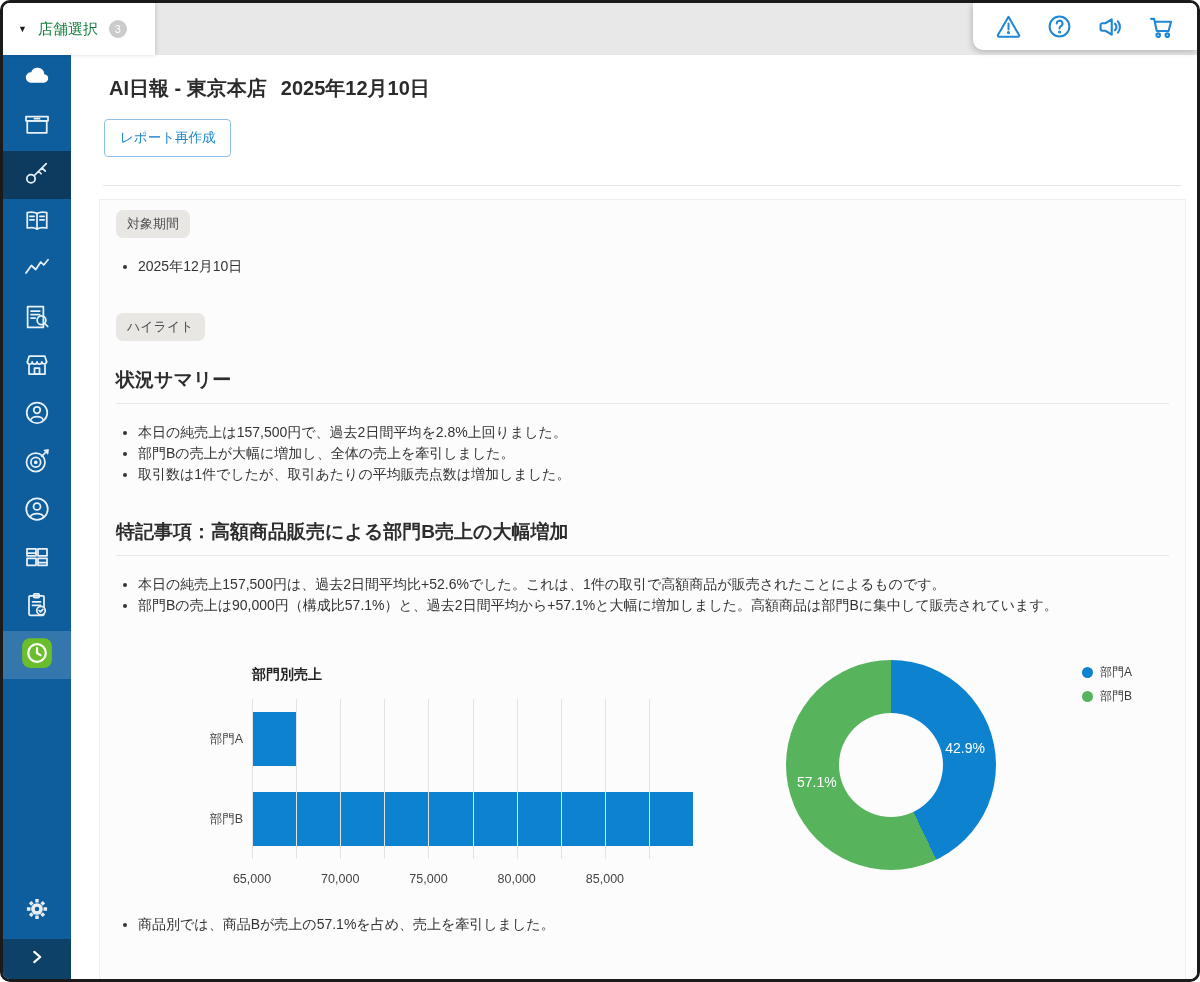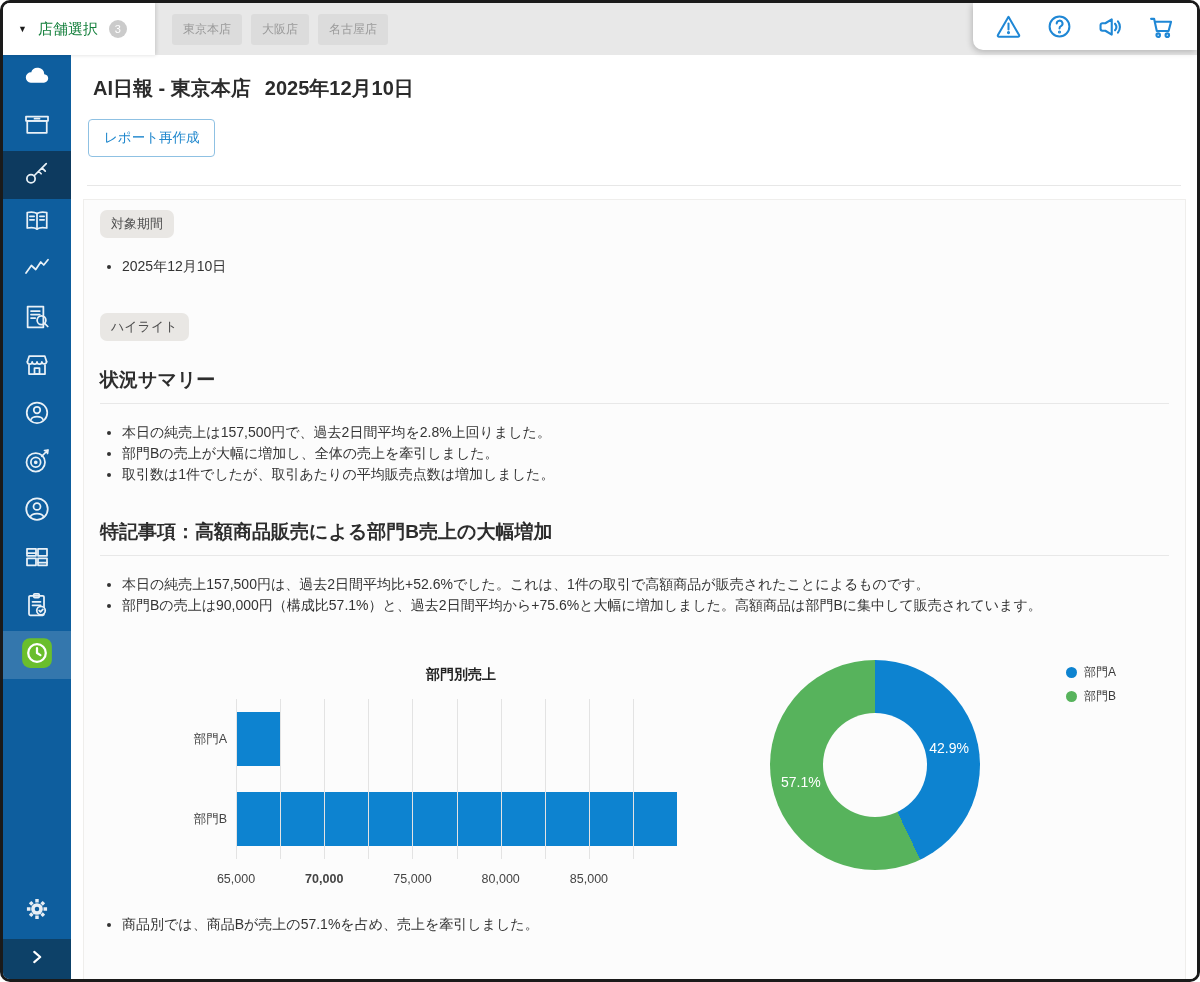--- a/index.html
+++ b/index.html
@@ -32,21 +32,21 @@
   .side-item{ width:68px; height:48px; display:flex; align-items:center; justify-content:center; cursor:pointer; }
   .side-item svg{ stroke:#e9f1f7; fill:none; stroke-width:1.4; stroke-linecap:round; stroke-linejoin:round; }
   .side-item.active{ background:#0d3a5f; }
   .side-item.highlight{ background:rgba(255,255,255,.16); }
   .side-gear{ position:absolute; bottom:48px; left:0; width:68px; height:40px;
     display:flex; align-items:center; justify-content:center; cursor:pointer; }
   .side-footer{ position:absolute; bottom:0; left:0; width:68px; height:40px; background:#0d4168;
     display:flex; align-items:center; justify-content:center; cursor:pointer; }
 
   
-  .main{ position:absolute; left:68px; top:52px; right:0; bottom:0; background:#fff; overflow:hidden; }
+  .main{ position:absolute; left:68px; top:52px; right:0; bottom:0; background:#fff; overflow:hidden;padding-left:16px; }
   .main-header{ padding:18px 16px 0; }
   .page-title{ font-size:20px; font-weight:bold; color:#2b2b2b; margin:2px 0 0 6px; }
   .title-date{ margin-left:14px; }
   .regen-btn{ margin:17px 0 0 1px; background:#fff; border:1px solid #8fc1e3; color:#1f87cd;
     font-size:13.5px; padding:9px 15px; border-radius:4px; cursor:pointer;
     font-family:"Liberation Sans","DejaVu Sans",sans-serif; }
   .divider{ height:1px; background:#e7e7e7; margin-top:28px; }
 
   .report-card{ margin:13px 11px 0 12px; border:1px solid #efeeec; background:#fcfcfc;
     padding:10px 16px 60px; min-height:800px; }
@@ -54,21 +54,21 @@
     padding:5px 11px; border-radius:7px; }
   .tag.second{ margin-top:36px; }
   .report-card ul{ margin:18px 0 0; padding-left:22px; }
   .report-card li{ font-size:14px; color:#333; line-height:21px; }
   h2{ font-size:19px; color:#2d2d2d; margin-top:26px; }
   h2.second{ margin-top:34px; }
   hr{ border:none; border-top:1px solid #e8e8e8; margin:10px 0 0; }
   .closing-list{ margin-top:26px !important; }
 
   
-  .charts-row{ display:flex; align-items:flex-start; margin-top:50px; margin-left:38px;text-align:center; }
+  .charts-row{ display:flex; align-items:flex-start; margin-top:50px; margin-left:38px; }
   .bar-chart{ width:548px; }
   .chart-title{ font-size:14px; font-weight:bold; color:#222; margin:0 0 15px 98px; }
   .bar-body{ display:flex; }
   .bar-cat-col{ width:98px; }
   .bar-cat{ height:80px; display:flex; align-items:center; justify-content:flex-end;
     padding-right:9px; font-size:12.5px; color:#444; }
   .bar-plot{ position:relative; width:450px; }
   .gridline{ position:absolute; top:0; bottom:0; width:1px; background:#e3e3e3; }
   .bar-rows{ position:relative; height:160px; }
   .bar-row{ height:80px; display:flex; align-items:center; }
@@ -85,25 +85,20 @@
   .legend-item{ display:flex; align-items:center; gap:7px; margin-bottom:7px; }
   .legend-dot{ width:11px; height:11px; border-radius:50%; }
   .legend-label{ font-size:12px; color:#3a3a3a; }
 </style>
 </head>
 <body>
 
 <div class="window">
 
   <div class="topbar">
-    <div class="store-chips">
-      <span class="chip">東京本店</span>
-      <span class="chip">大阪店</span>
-      <span class="chip">名古屋店</span>
-    </div>
     <div class="store-selector">
       <span class="caret">▼</span>
       <span class="store-selector-label">店舗選択</span>
       <span class="store-count-badge">3</span>
     </div>
     <div class="topbar-right">
       <span class="icon-btn">
         <svg width="27" height="27" viewBox="0 0 24 24">
           <path d="M12 3.4 L21.4 19.6 a1.1 1.1 0 0 1 -1 1.6 H3.6 a1.1 1.1 0 0 1 -1 -1.6 Z"></path>
           <line x1="12" y1="9.3" x2="12" y2="14.6"></line>
@@ -302,21 +297,21 @@
       <ul>
         <li>本日の純売上は157,500円で、過去2日間平均を2.8%上回りました。</li>
         <li>部門Bの売上が大幅に増加し、全体の売上を牽引しました。</li>
         <li>取引数は1件でしたが、取引あたりの平均販売点数は増加しました。</li>
       </ul>
 
       <h2 class="second">特記事項：高額商品販売による部門B売上の大幅増加</h2>
       <hr>
       <ul>
         <li>本日の純売上157,500円は、過去2日間平均比+52.6%でした。これは、1件の取引で高額商品が販売されたことによるものです。</li>
-        <li>部門Bの売上は90,000円（構成比57.1%）と、過去2日間平均から+75.6%と大幅に増加しました。高額商品は部門Bに集中して販売されています。</li>
+        <li>部門Bの売上は90,000円（構成比57.1%）と、過去2日間平均から+57.1%と大幅に増加しました。高額商品は部門Bに集中して販売されています。</li>
       </ul>
 
       <div class="charts-row">
         <div class="bar-chart">
           <div class="chart-title">部門別売上</div>
           <div class="bar-body">
             <div class="bar-cat-col">
               <div class="bar-cat">部門A</div>
               <div class="bar-cat">部門B</div>
             </div>
@@ -334,21 +329,21 @@
                   <div class="gridline" style="left: 29.4118%;"></div>
                   <div class="gridline" style="left: 39.2157%;"></div>
                   <div class="gridline" style="left: 49.0196%;"></div>
                   <div class="gridline" style="left: 58.8235%;"></div>
                   <div class="gridline" style="left: 68.6275%;"></div>
                   <div class="gridline" style="left: 78.4314%;"></div>
                   <div class="gridline" style="left: 88.2353%;"></div>
                 </div>
               <div class="bar-x-axis">
                   <span class="tick" style="left: 0%;">65,000</span>
-                  <span class="tick" style="left: 19.6078%; font-weight: bold;">70,000</span>
+                  <span class="tick" style="left: 19.6078%;">70,000</span>
                   <span class="tick" style="left: 39.2157%;">75,000</span>
                   <span class="tick" style="left: 58.8235%;">80,000</span>
                   <span class="tick" style="left: 78.4314%;">85,000</span>
                 </div>
             </div>
           </div>
         </div>
 
         <div class="donut-wrap">
           <div class="donut" style="background: conic-gradient(rgb(13, 131, 208) 0%, rgb(13, 131, 208) 42.9%, rgb(87, 179, 92) 42.9%, rgb(87, 179, 92) 100%);">

